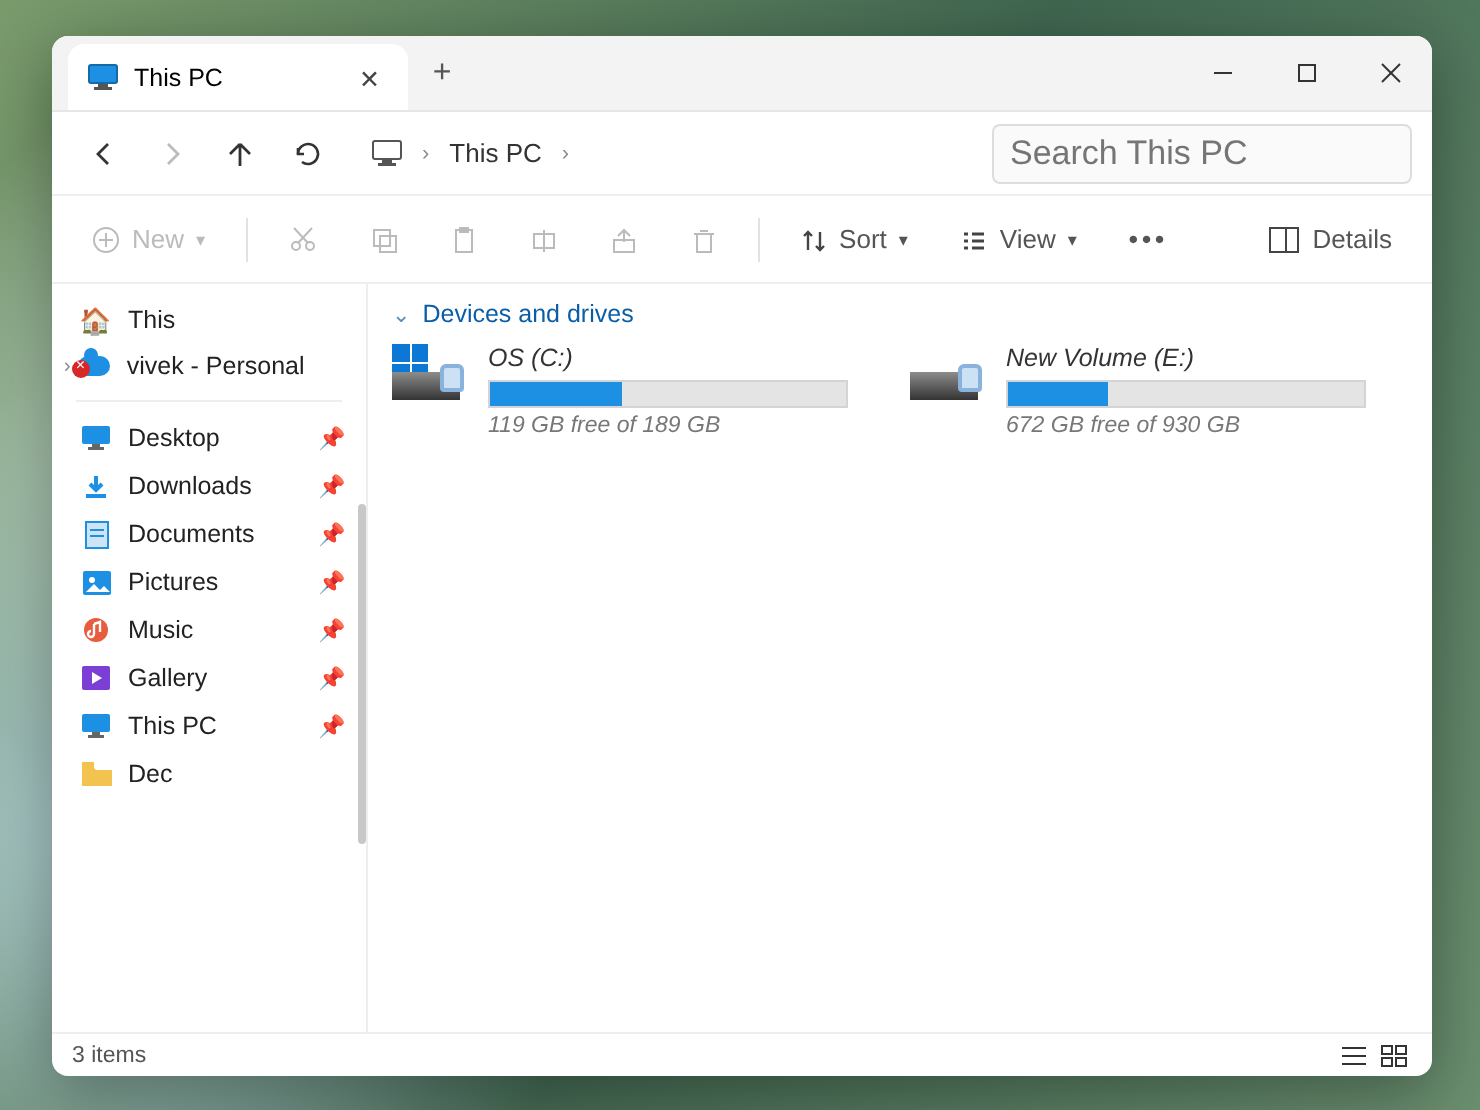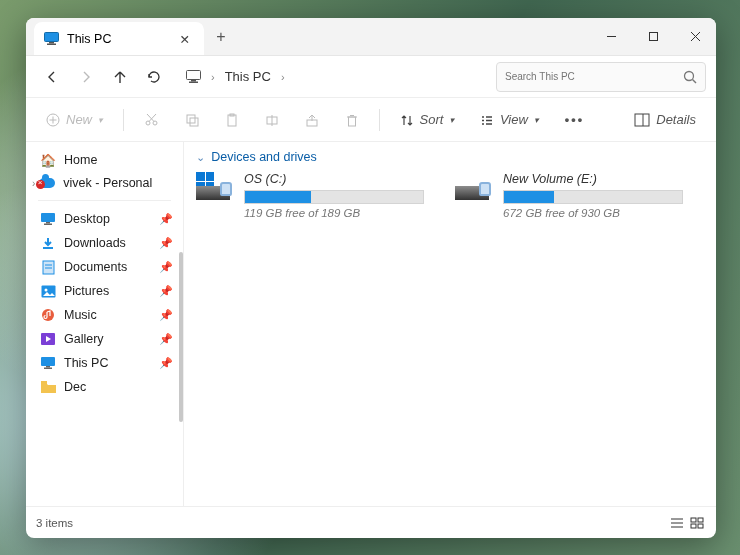--- a/index.html
+++ b/index.html
@@ -11,22 +11,22 @@
 .tab .close { margin-left: auto; color: #444; cursor: pointer; padding: 0 4px;}
 .newtab { width: 34px; display:flex; align-items:center; justify-content:center; color:#555; cursor:pointer; font-size:16px;}
 .winctrls { margin-left:auto; display:flex; }
 .winbtn { width: 42px; display:flex; align-items:center; justify-content:center; color:#333; cursor:pointer;}
 .navrow { height: 42px; display:flex; align-items:center; padding: 0 10px; gap:2px; border-bottom: 1px solid #eee;}
 .iconbtn { width:32px; height:32px; display:flex; align-items:center; justify-content:center; color:#555; border-radius:4px; cursor:pointer;}
 .iconbtn.dis { color:#bbb; cursor:default;}
 .addr { flex:0 0 auto; display:flex; align-items:center; gap:10px; padding:0 8px; height:32px; margin-left:6px; font-size:13px; color:#333;}
 .addr .chev { color:#888; font-size:11px;}
 .searchbox { margin-left:auto; width:210px; height:30px; border:1px solid #ddd; border-radius:4px; display:flex; align-items:center; padding:0 8px; gap:8px; color:#666; font-size:13px; background:#fafafa;}
-.searchbox input { border:none; outline:none; flex:1; background:transparent; font-size:10px; color:#222;}
-.toolbar { height: 44px; display:flex; align-items:center; padding: 0 14px; gap:14px; border-bottom:1px solid #eee; font-size:13px; color:#333;font-style:italic;}
+.searchbox input { border:none; outline:none; flex:1; background:transparent; font-size:17px; color:#222;}
+.toolbar { height: 44px; display:flex; align-items:center; padding: 0 14px; gap:14px; border-bottom:1px solid #eee; font-size:13px; color:#333;}
 .tbtn { display:flex; align-items:center; gap:6px; padding:4px 6px; border-radius:4px; cursor:pointer; color:#555;}
 .tbtn.dis { color:#bbb;}
 .pill { font-size:13px;}
 .spacer{flex:1;}
 .vsep{ width:1px; height:22px; background:#e2e2e2;}
 .body { flex:1; display:flex; min-height:0;}
 .sidebar { width:158px; border-right:1px solid #eee; padding:6px 0; font-size:12.5px; color:#222; overflow:hidden auto; position:relative;}
 .sidebar::after{content:"";position:absolute;right:0;top:110px;width:4px;height:170px;background:#c8c8c8;border-radius:2px;}
 .sitem { display:flex; align-items:center; gap:8px; padding:4px 10px 4px 14px; cursor:pointer;}
 .sitem .ico{ width:16px; height:16px; display:inline-flex;align-items:center;justify-content:center;font-size:13px;}
@@ -42,21 +42,21 @@
 .drvico .disk{ position:absolute; left:0; top:14px; width:34px; height:14px; background:linear-gradient(#8d8d8d,#333);}
 .drvico .disk::before{content:"";position:absolute;right:-2px;top:-4px;width:8px;height:10px;border:2px solid #89b2dc;border-radius:3px 3px 2px 2px;background:#cde1f5;}
 .drvico .win{position:absolute;left:0;top:0;width:18px;height:18px;display:grid;grid-template-columns:1fr 1fr;grid-template-rows:1fr 1fr;gap:1px;}
 .drvico .win span{background:#0a78d4;}
 .drvico .warn{position:absolute;left:14px;top:20px;width:16px;height:16px;}
 .drvinfo{ flex:1; font-size:12px; color:#333;}
 .drvname{ font-size:12.5px; margin-bottom:4px;}
 .bar{ width:180px; height:14px; background:#e4e4e4; position:relative; margin-bottom:3px; border:1px solid #d4d4d4;}
 .bar .fill{ position:absolute; left:0; top:0; bottom:0; background:#1e90e4;}
 .free{ color:#777; font-size:11.5px;}
-.status{ height:32px; border-top:1px solid #eee; display:flex; align-items:center; padding:0 10px; font-size:11.5px; color:#555; gap:8px;}
+.status{ height:22px; border-top:1px solid #eee; display:flex; align-items:center; padding:0 10px; font-size:11.5px; color:#555; gap:8px;}
 .status .spacer{flex:1;}
 .viewtoggle{display:flex;gap:2px;}
 .vbtn{width:18px;height:16px;border:none;background:none;cursor:pointer;display:flex;align-items:center;justify-content:center;color:#333;}
 .cloud{display:inline-block;width:16px;height:10px;background:#1e90e4;border-radius:6px;position:relative;}
 .cloud::before{content:"";position:absolute;left:3px;top:-4px;width:7px;height:7px;background:#1e90e4;border-radius:50%;}
 .cloud .err{position:absolute;left:-3px;top:2px;width:9px;height:9px;background:#d62828;border-radius:50%;}
 .cloud .err::after{content:"×";color:#fff;font-size:8px;position:absolute;left:1.5px;top:-2px;}
 svg{display:block;}
 </style>
 </head>
@@ -221,21 +221,21 @@
           <line x1="9" y1="1" x2="9" y2="13" stroke="#444"></line>
         </svg>
       <span class="pill">Details</span>
     </div>
   </div>
 
   <div class="body">
     <div class="sidebar">
       <div class="sitem">
           <span class="ico">🏠</span>
-          <span>Home</span>
+          <span>This</span>
         </div>
       <div class="sgroup">
           <span style="font-size:10px;color:#888;">›</span>
           <span class="cloud">
             <span class="err"></span>
           </span>
           <span style="margin-left:4px;">vivek - Personal</span>
         </div>
       <hr class="shr">
       <div class="sitem">

